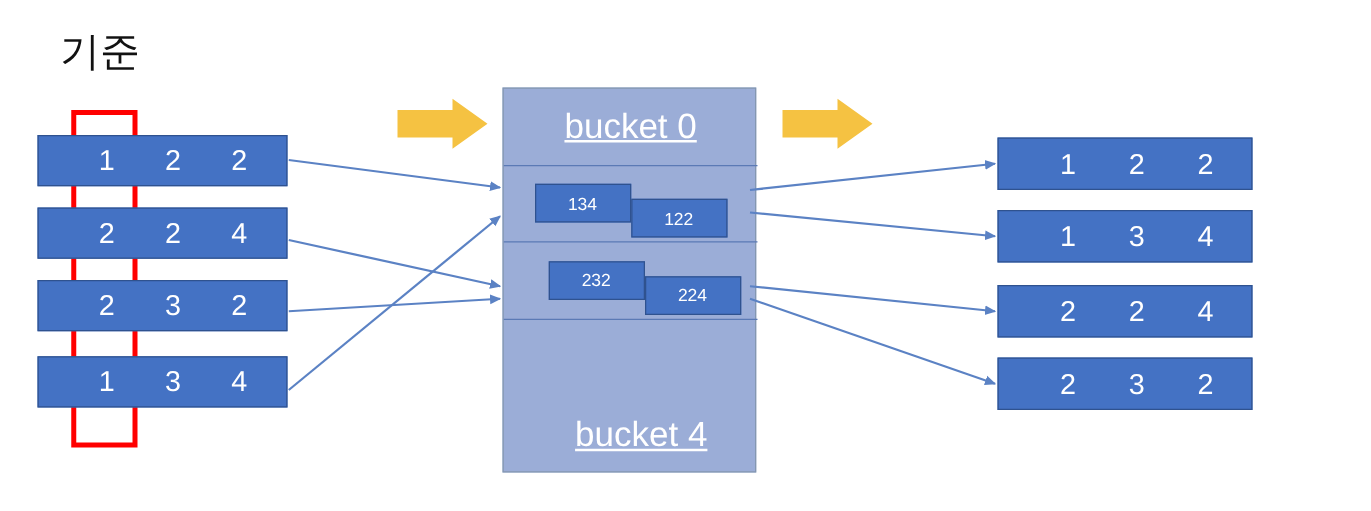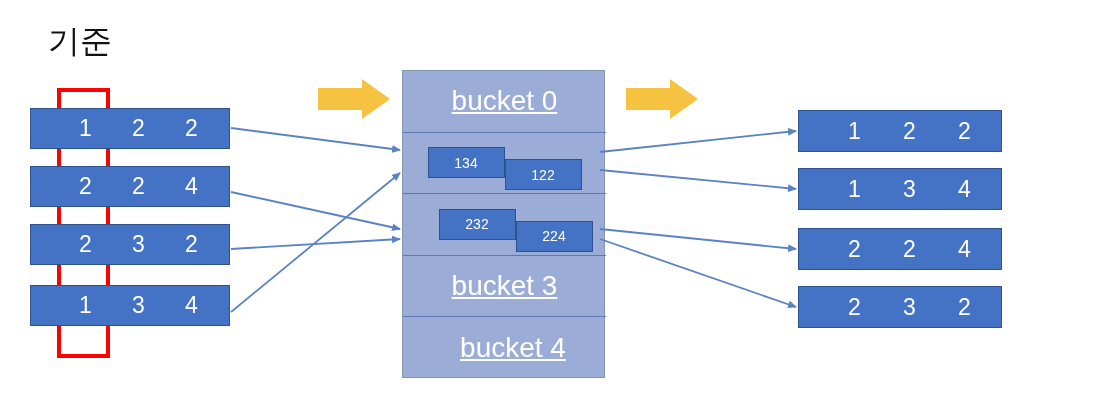--- a/index.html
+++ b/index.html
@@ -129,23 +129,20 @@
       </span>
     </div>
 
     <div class="bucket-row" style="top:123.2px;padding-left:22px;">
       <span class="chip-pair">
         <span class="chip">232</span>
         <span class="chip raised">224</span>
       </span>
     </div>
 
-    <div class="bucket-row" style="top:184.8px;">
-      <span class="bucket-label">bucket 3</span>
-    </div>
 
     <div class="bucket-row last" style="top:246.4px;">
       <span class="bucket-label">bucket 4</span>
     </div>
   </div>
 
   <div class="node record rec-right" style="left:798px;top:110px;">
     <span class="pad"></span>
     <span class="cell">1</span>
     <span class="cell">2</span>

